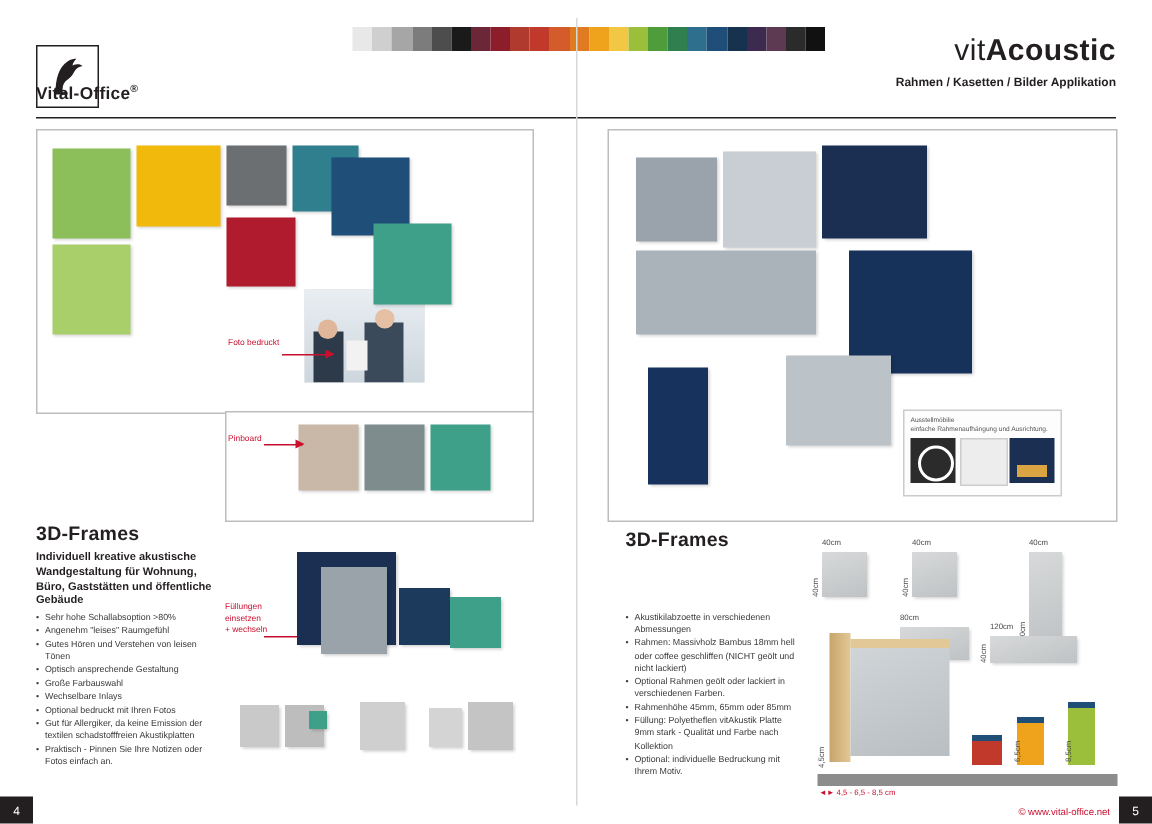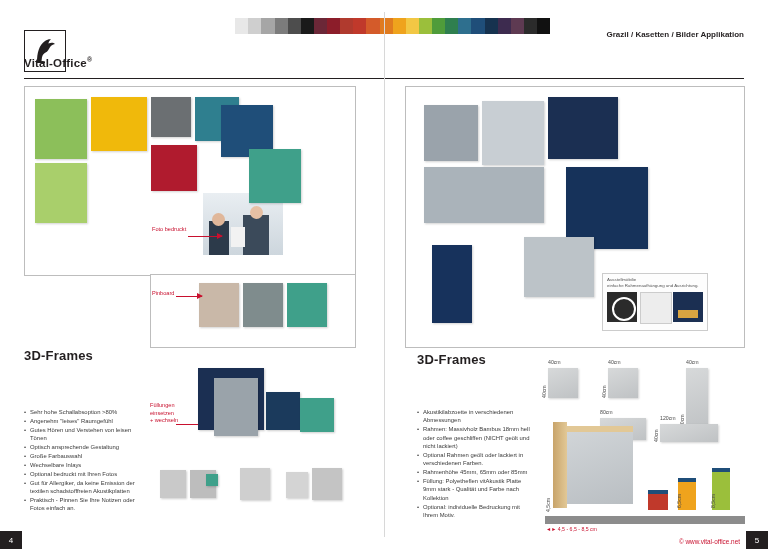--- a/index.html
+++ b/index.html
@@ -250,21 +250,24 @@
     <svg class="logo-bird" viewBox="0 0 28 30">
       <path d="M6 27 C6 18 8 10 14 6 C16 4.5 18 4 20 4.2 C18.5 5.6 17.6 7 17.4 8.6 C20 7.4 22.6 7.6 24 9 C21.6 9.4 19.8 10.6 18.8 12.4 C17.6 14.6 16.6 16.4 14.6 17.6 C13 18.6 11.6 20 11 22.2 L10.4 27 Z" fill="#231f20"></path>
       <rect x="5" y="26.4" width="9" height="1.6" fill="#231f20"></rect>
     </svg>
   </div>
   <div class="logo-text">
     <span>Vital-Office</span><span class="reg">®</span>
   </div>
 
   <div class="brand">
-    <div class="brand-sub">Grazil / Kasetten / Bilder Applikation</div>
+    <div class="brand-title">
+      <span>vit</span><b>Acoustic</b>
+    </div>
+    <div class="brand-sub">Rahmen / Kasetten / Bilder Applikation</div>
   </div>
   <div class="hrule"></div>
   <div class="mid-divider"></div>
 
   <div class="panel left" id="leftTiles">
     <div class="photo" style="left:178px; top:106px; width:80px; height:62px;">
       <div style="position:absolute;inset:0;background:linear-gradient(180deg,#e9eef2,#cdd6dd);"></div>
       <div style="position:absolute;left:6px;top:28px;width:20px;height:34px;background:#2c3a4a;"></div>
       <div style="position:absolute;left:9px;top:20px;width:13px;height:13px;border-radius:50%;background:#e0b79a;"></div>
       <div style="position:absolute;left:40px;top:22px;width:26px;height:40px;background:#3b4a5a;"></div>
@@ -291,20 +294,21 @@
     <span>Foto bedruckt</span>
   </div>
   <div class="arrow" style="left:188px; top:236px; width:34px;"></div>
 
   <div class="callout" style="left:152px; top:290px;">
     <span>Pinboard</span>
   </div>
   <div class="arrow" style="left:176px; top:296px; width:26px;"></div>
 
   <div class="sec-title" style="left:24px; top:348px;">3D-Frames</div>
+  <div class="sec-lead" style="left:24px; top:366px; width:122px;">Individuell kreative akustische Wandgestaltung für Wohnung, Büro, Gaststätten und öffentliche Gebäude</div>
   <div class="bullets" style="left:24px; top:408px; width:120px;" id="leftBullets">
       <div>Sehr hohe Schallabsoption &gt;80%</div>
       <div>Angenehm "leises" Raumgefühl</div>
       <div>Gutes Hören und Verstehen von leisen Tönen</div>
       <div>Optisch ansprechende Gestaltung</div>
       <div>Große Farbauswahl</div>
       <div>Wechselbare Inlays</div>
       <div>Optional bedruckt mit Ihren Fotos</div>
       <div>Gut für Allergiker, da keine Emission der textilen schadstofffreien Akustikplatten</div>
       <div>Praktisch - Pinnen Sie Ihre Notizen oder Fotos einfach an.</div>

